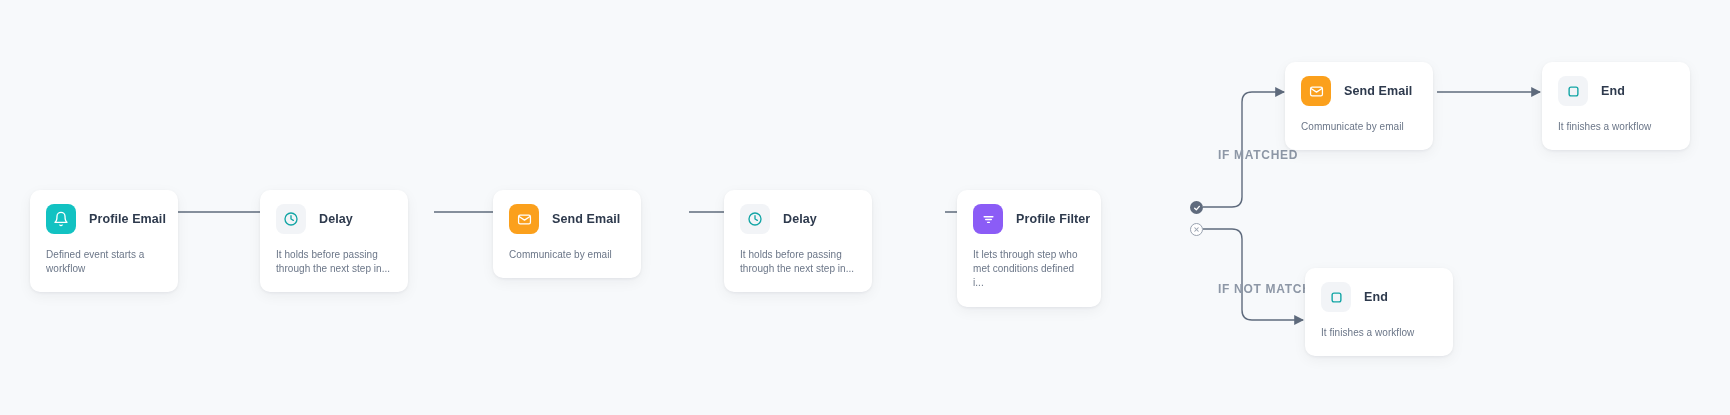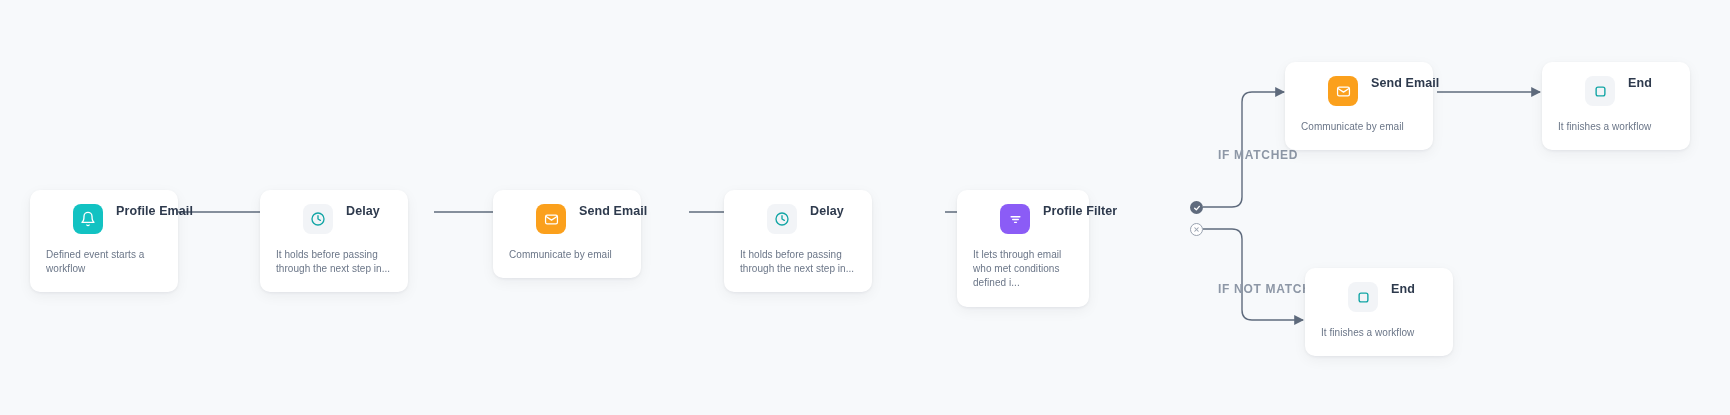--- a/index.html
+++ b/index.html
@@ -32,23 +32,22 @@
   .node {
     position: absolute;
     background: #ffffff;
     border-radius: 10px;
     box-shadow: 0 1px 3px rgba(17,24,39,0.06), 0 4px 14px rgba(17,24,39,0.05);
     box-sizing: border-box;
     padding: 14px 16px 16px 16px;
   }
   .node-head {
     display: flex;
-    align-items: flex-start;
+    align-items: center;
     gap: 13px;
-    margin-left: 27px;
   }
   .node-icon {
     width: 30px;
     height: 30px;
     border-radius: 8px;
     display: flex;
     align-items: center;
     justify-content: center;
     flex: 0 0 auto;
   }
@@ -168,32 +167,32 @@
         <svg width="16" height="16" viewBox="0 0 24 24" fill="none" stroke="#12a5a5" stroke-width="2" stroke-linecap="round" stroke-linejoin="round">
           <circle cx="12" cy="12" r="9"></circle>
           <polyline points="12 7 12 12 15.5 14"></polyline>
         </svg>
       </span>
       <span class="node-title">Delay</span>
     </div>
     <div class="node-desc">It holds before passing through the next step in...</div>
   </div>
 
-  <div class="node" style="left:957px; top:190px; width:132px;">
+  <div class="node" style="left:957px; top:190px; width:144px;">
     <div class="node-head">
       <span class="node-icon purple">
         <svg width="15" height="15" viewBox="0 0 24 24" fill="none" stroke="#ffffff" stroke-width="2.2" stroke-linecap="round">
           <line x1="5" y1="7.5" x2="19" y2="7.5"></line>
           <line x1="7.5" y1="12" x2="16.5" y2="12"></line>
           <line x1="10.5" y1="16.5" x2="13.5" y2="16.5"></line>
         </svg>
       </span>
       <span class="node-title">Profile Filter</span>
     </div>
-    <div class="node-desc">It lets through email who met conditions defined i...</div>
+    <div class="node-desc">It lets through step who met conditions defined i...</div>
   </div>
 
   <div class="port yes" style="left:1190px; top:201px;">
     <svg width="8" height="8" viewBox="0 0 24 24" fill="none" stroke="#ffffff" stroke-width="4" stroke-linecap="round" stroke-linejoin="round">
       <polyline points="5 12.5 10 17.5 19 7"></polyline>
     </svg>
   </div>
   <div class="port no" style="left:1190px; top:223px;">
     <svg width="7" height="7" viewBox="0 0 24 24" fill="none" stroke="#9aa3b0" stroke-width="3.5" stroke-linecap="round">
       <line x1="6" y1="6" x2="18" y2="18"></line>

